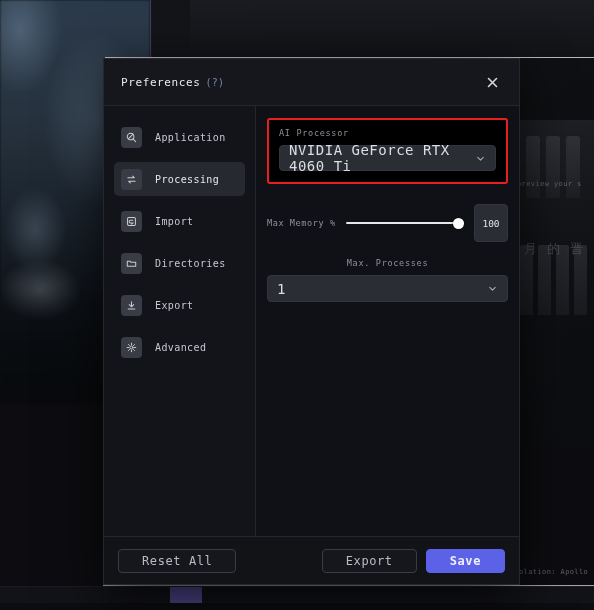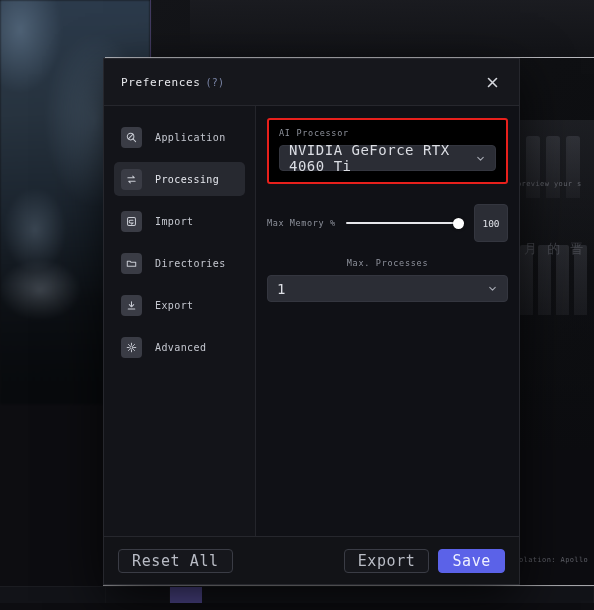--- a/index.html
+++ b/index.html
@@ -337,36 +337,37 @@
     background: #121317;
     display: flex;
     align-items: center;
     padding: 0 14px;
     gap: 9px;
   }
   .btn {
     height: 24px;
     border-radius: 4px;
     display: flex; align-items: center; justify-content: center;
-    font-size: 15px;
+    font-size: 12px;
     letter-spacing: .6px;
     cursor: pointer;
-    padding: 0 13px;
+    padding: 0 23px;
     font-family: "DejaVu Sans Mono", "Liberation Mono", monospace;
   }
   .btn-ghost {
     background: #16171c;
     border: 1px solid #3a3c45;
     color: #b9bcc5;
   }
   .btn-primary {
     background: #5b62e8;
     border: 1px solid #5b62e8;
     color: #eef0ff;
     min-width: 48px;
+    font-weight: bold;
   }
   .spacer { flex: 1; }
 </style>
 </head>
 <body>
 
 <div id="screen">
 
   <div class="bg-panel-dark"></div>
   <div class="bg-canvas-sheen"></div>
@@ -383,21 +384,21 @@
     <div class="poster-pillar" style="left:20px;"></div>
     <div class="poster-pillar" style="left:38px;"></div>
     <div class="poster-pillar" style="left:56px;"></div>
     <div class="poster-pillar" style="left:74px;"></div>
   </div>
 
   <div class="bg-text-faint" style="left:517px; top:180px;">preview your s</div>
 
   <div class="bg-text-cjk" style="left:524px; top:240px;">月 的 晋 天</div>
 
-  <div class="bg-text-faint" style="left:519px; top:556px;">olation: Apollo</div>
+  <div class="bg-text-faint" style="left:519px; top:568px;">olation: Apollo</div>
 
   <div class="bg-bottom-rule"></div>
 
   <div class="bg-filmstrip">
     <div class="filmstrip-cell" style="left:0px;   width:106px;"></div>
     <div class="filmstrip-cell" style="left:106px; width:64px;"></div>
     <div class="filmstrip-cell" style="left:202px; width:392px;"></div>
     <div class="filmstrip-active"></div>
   </div>
 

